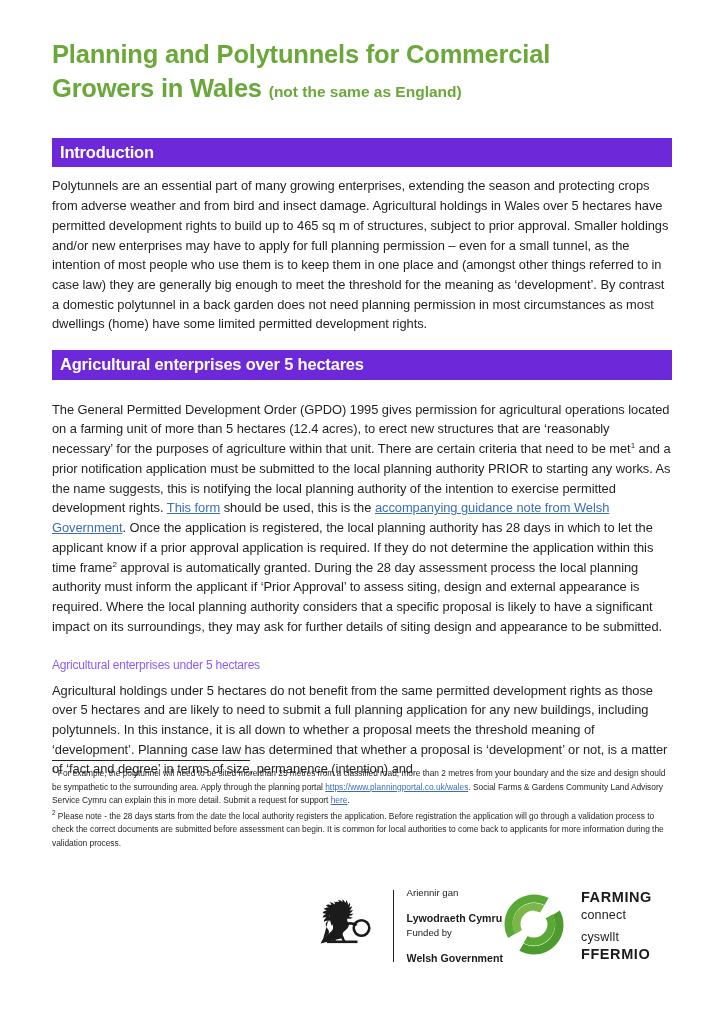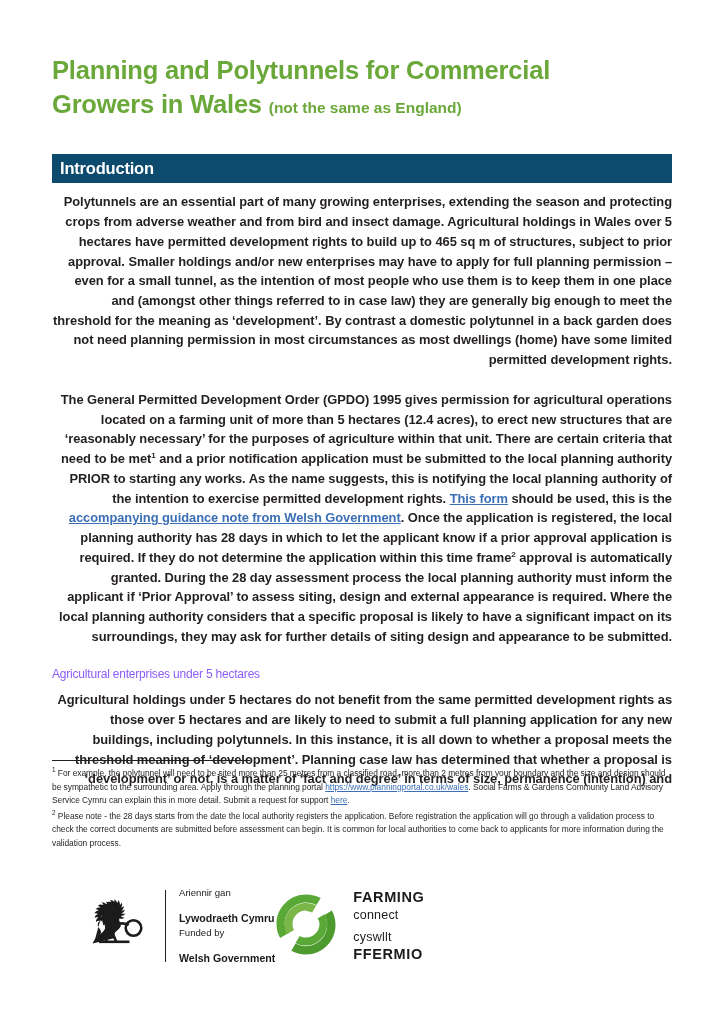--- a/index.html
+++ b/index.html
@@ -12,21 +12,21 @@
     background: #ffffff;
     font-family: "Liberation Sans", sans-serif;
     color: #231f20;
     overflow: hidden;
   }
   .page {
     position: relative;
     width: 724px;
     height: 1024px;
     box-sizing: border-box;
-    padding: 16px 52px;
+    padding: 0 52px;
   }
 
   
   .title-block {
     padding-top: 38px;
   }
   .doc-title {
     font-size: 25.5px;
     font-weight: bold;
     line-height: 1.33;
@@ -43,21 +43,21 @@
   .doc-subtitle {
     font-size: 14.5px;
     font-weight: bold;
     color: #3b3b3b;
     margin: 9px 0 0 0;
     letter-spacing: -0.1px;
   }
 
   
   .bar-heading {
-    background: #0c4a6e;
+    background: #6d28d9;
     color: #ffffff;
     font-size: 16.5px;
     font-weight: bold;
     line-height: 1;
     padding: 6px 8px 7px 8px;
     letter-spacing: -0.2px;
   }
   .bar-heading.first { margin-top: 32px; }
   .bar-heading.second { margin-top: 16px; }
 
@@ -68,23 +68,22 @@
     margin: 21px 0 0 0;
     letter-spacing: -0.2px;
   }
 
   
   .body-text {
     font-size: 12.9px;
     line-height: 1.53;
     color: #231f20;
     margin: 9px 0 0 0;
-    text-align: right;
+    text-align: left;
     letter-spacing: -0.05px;
-    font-weight: bold;
   }
   .body-text.tight { margin-top: 20px; }
 
   a.doclink {
     color: #3b6fb5;
     text-decoration: underline;
   }
   sup.fn {
     font-size: 8px;
     vertical-align: super;
@@ -118,26 +117,26 @@
   }
   .fn-text a {
     color: #3b6fb5;
     text-decoration: underline;
   }
 
   
   .footer {
     position: absolute;
     left: 52px;
-    right: 53px;
+    right: 44px;
     top: 880px;
     height: 92px;
     display: flex;
     align-items: center;
-    justify-content: flex-start;
+    justify-content: flex-end;
   }
   .wg-logo {
     display: flex;
     align-items: center;
     gap: 13px;
     padding-left: 34px;
   }
   .wg-divider {
     width: 1px;
     align-self: stretch;
@@ -182,20 +181,21 @@
     <h1 class="doc-title">
       <span>Planning and Polytunnels for Commercial</span><br>
       <span>Growers in Wales</span>
       <span class="subtle">(not the same as England)</span>
     </h1>
   </div>
 
   <div class="bar-heading first">Introduction</div>
   <p class="body-text">Polytunnels are an essential part of many growing enterprises, extending the season and protecting crops from adverse weather and from bird and insect damage.  Agricultural holdings in Wales over 5 hectares have permitted development rights to build up to 465 sq m of structures, subject to prior approval.  Smaller holdings and/or new enterprises may have to apply for full planning permission – even for a small tunnel, as the intention of most people who use them is to keep them in one place and (amongst other things referred to in case law) they are generally big enough to meet the threshold for the meaning as ‘development’.  By contrast a domestic polytunnel in a back garden does not need planning permission in most circumstances as most dwellings (home) have some limited permitted development rights.</p>
 
+  <div class="bar-heading second">Agricultural enterprises over 5 hectares</div>
   <p class="body-text tight">
     <span>The General Permitted Development Order (GPDO) 1995 gives permission for agricultural operations located on a farming unit of more than 5 hectares (12.4 acres), to erect new structures that are ‘reasonably necessary’ for the purposes of agriculture within that unit. There are certain criteria that need to be met</span><sup class="fn">1</sup><span> and a prior notification application must be submitted to the local planning authority PRIOR to starting any works. As the name suggests, this is notifying the local planning authority of the intention to exercise permitted development rights. </span><a class="doclink" href="#">This form</a><span> should be used, this is the </span><a class="doclink" href="#">accompanying guidance note from Welsh Government</a><span>.   Once the application is registered, the local planning authority has 28 days in which to let the applicant know if a prior approval application is required. If they do not determine the application within this time frame</span><sup class="fn">2</sup><span> approval is automatically granted. During the 28 day assessment process the local planning authority must inform the applicant if ‘Prior Approval’ to assess siting, design and external appearance is required. Where the local planning authority considers that a specific proposal is likely to have a significant impact on its surroundings, they may ask for further details of siting design and appearance to be submitted.</span>
   </p>
 
   <div class="green-heading">Agricultural enterprises under 5 hectares</div>
   <p class="body-text">Agricultural holdings under 5 hectares do not benefit from the same permitted development rights as those over 5 hectares and are likely to need to submit a full planning application for any new buildings, including polytunnels. In this instance, it is all down to whether a proposal meets the threshold meaning of ‘development’. Planning case law has determined that whether a proposal is ‘development’ or not, is a matter of ‘fact and degree’ in terms of size, permanence (intention) and</p>
 
   <div class="footnotes">
     <div class="fn-rule"></div>
     <p class="fn-text">

